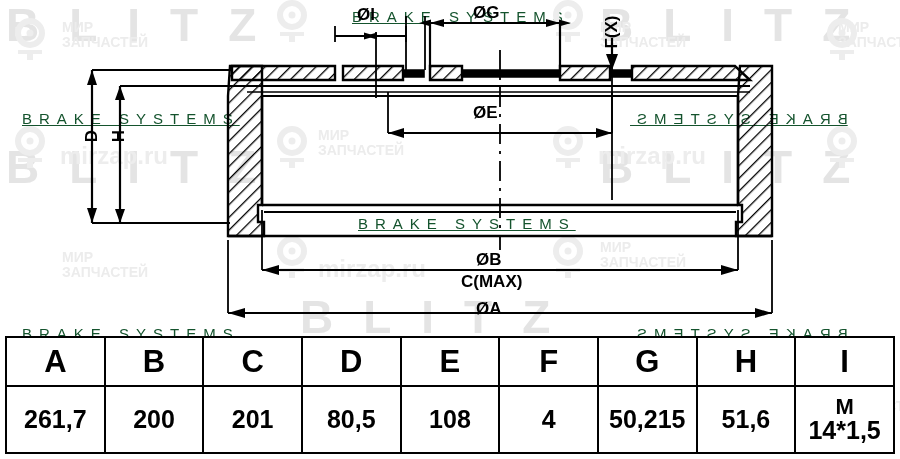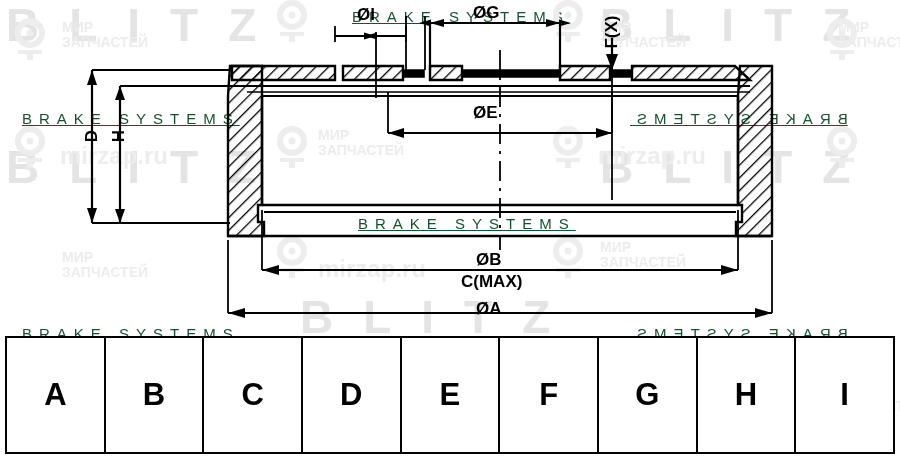--- a/index.html
+++ b/index.html
@@ -317,16 +317,32 @@
       <td>A</td>
       <td>B</td>
       <td>C</td>
       <td>D</td>
       <td>E</td>
       <td>F</td>
       <td>G</td>
       <td>H</td>
       <td>I</td>
     </tr>
+    <tr class="val">
+      <td>261,7</td>
+      <td>200</td>
+      <td>201</td>
+      <td>80,5</td>
+      <td>108</td>
+      <td>4</td>
+      <td>50,215</td>
+      <td>51,6</td>
+      <td>
+        <div class="cell-stack">
+          <span>M</span>
+          <span>14*1,5</span>
+        </div>
+      </td>
+    </tr>
   </tbody>
     </table>
 
 </div>
 
 </body></html>

